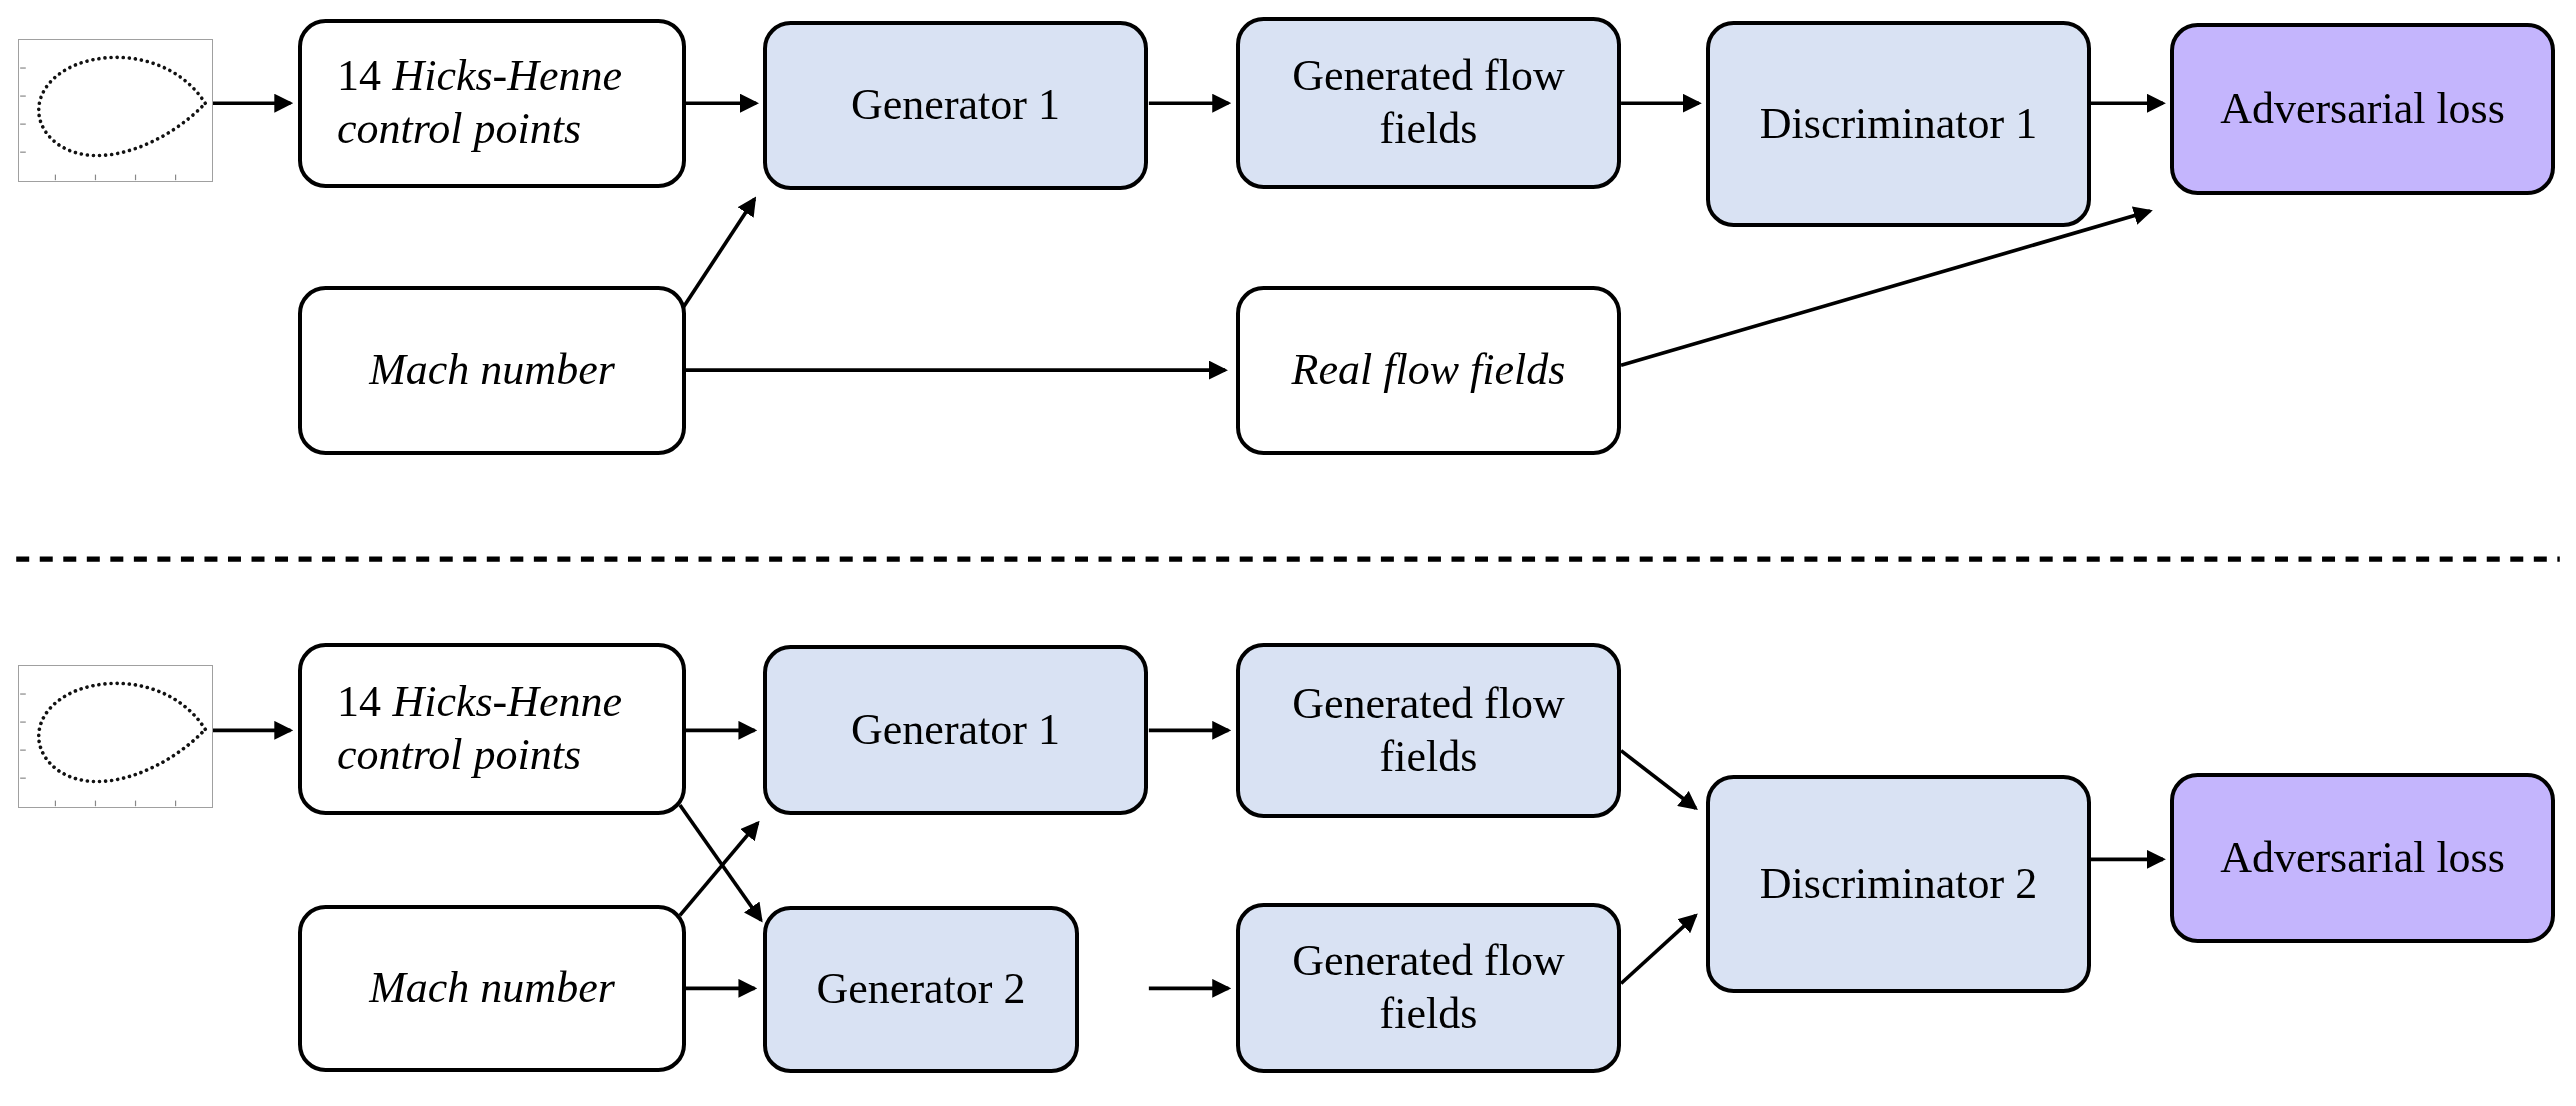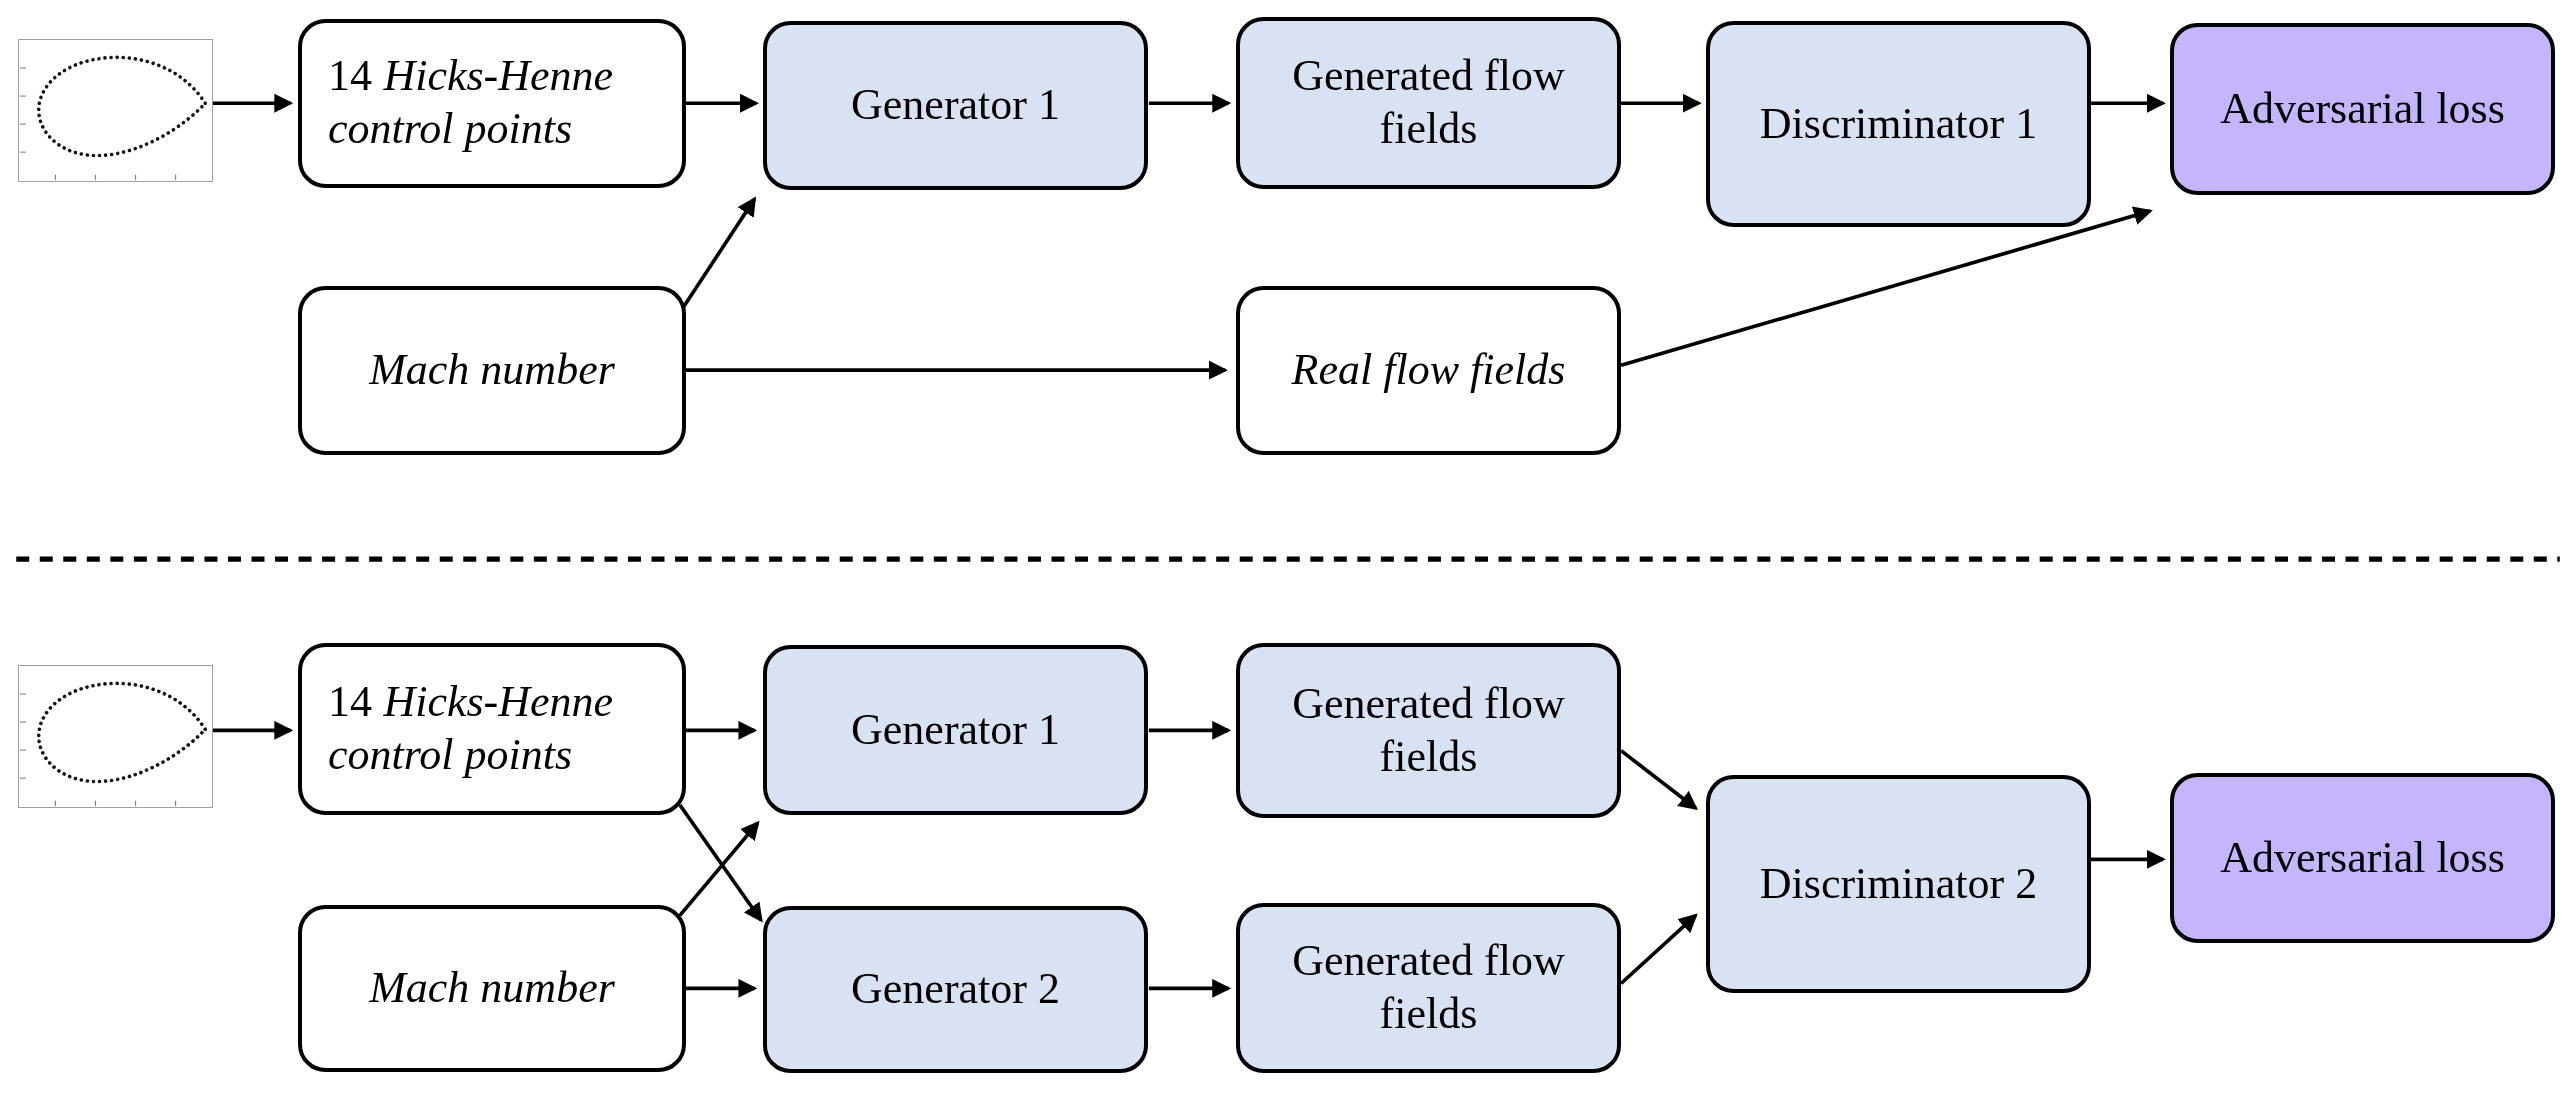--- a/index.html
+++ b/index.html
@@ -22,21 +22,21 @@
     display:flex;
     align-items:center;
     justify-content:center;
     font-size:44px;
     line-height:1.2;
     text-align:center;
   }
   .box.blue{background:#d9e2f3;}
   .box.gray{background:#c4b5fd;}
   .box .wrap{display:block;max-width:292px;font-family:Liberation Serif, serif;}
-  .box.leftalign{justify-content:flex-start;text-align:left;padding-left:26px;}
+  .box.leftalign{justify-content:flex-start;text-align:left;padding-left:35px;}
   .it{font-style:italic;}
   .num{font-style:normal;margin-right:11.4px;}
   .airfoil-frame{
     position:absolute;
     box-sizing:border-box;
     border:1.6px solid #a0a0a0;
     background:#ffffff;
   }
   .airfoil-frame svg{display:block;width:100%;height:100%;}
 </style>
@@ -160,21 +160,21 @@
   </div>
 
   <div class="box gray" style="left:2170px;top:773px;width:385px;height:170px">
     <span>Adversarial loss</span>
   </div>
 
   <div class="box it" style="left:298px;top:905px;width:388px;height:167px">
     <span>Mach number</span>
   </div>
 
-  <div class="box blue" style="left:763px;top:906px;width:385px;height:167px">
+  <div class="box blue" style="left:763px;top:906px;width:316px;height:167px">
     <span>Generator 2</span>
   </div>
 
   <div class="box blue" style="left:1236px;top:903px;width:385px;height:170px">
     <span class="wrap">Generated flow fields</span>
   </div>
 
 </div>
 
 

